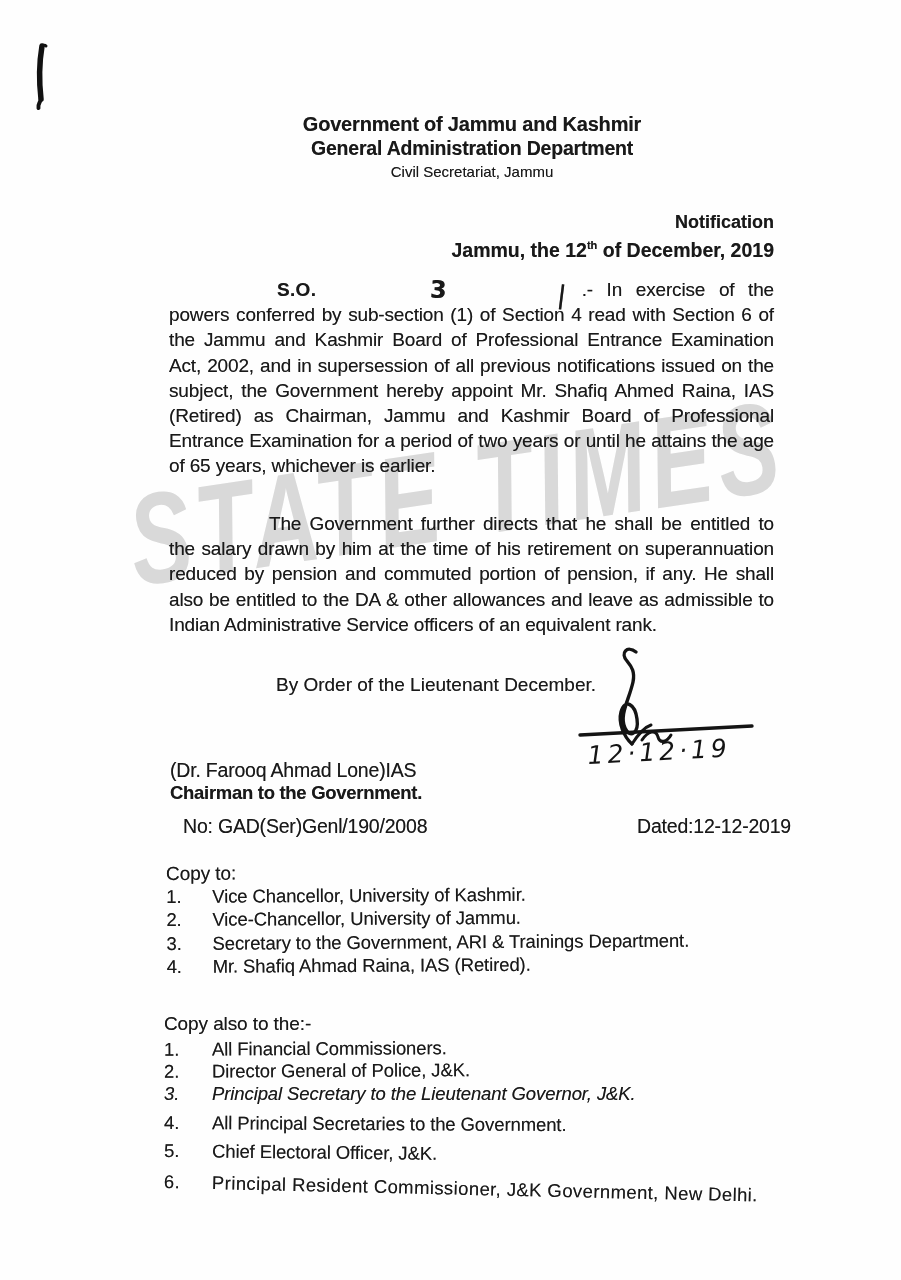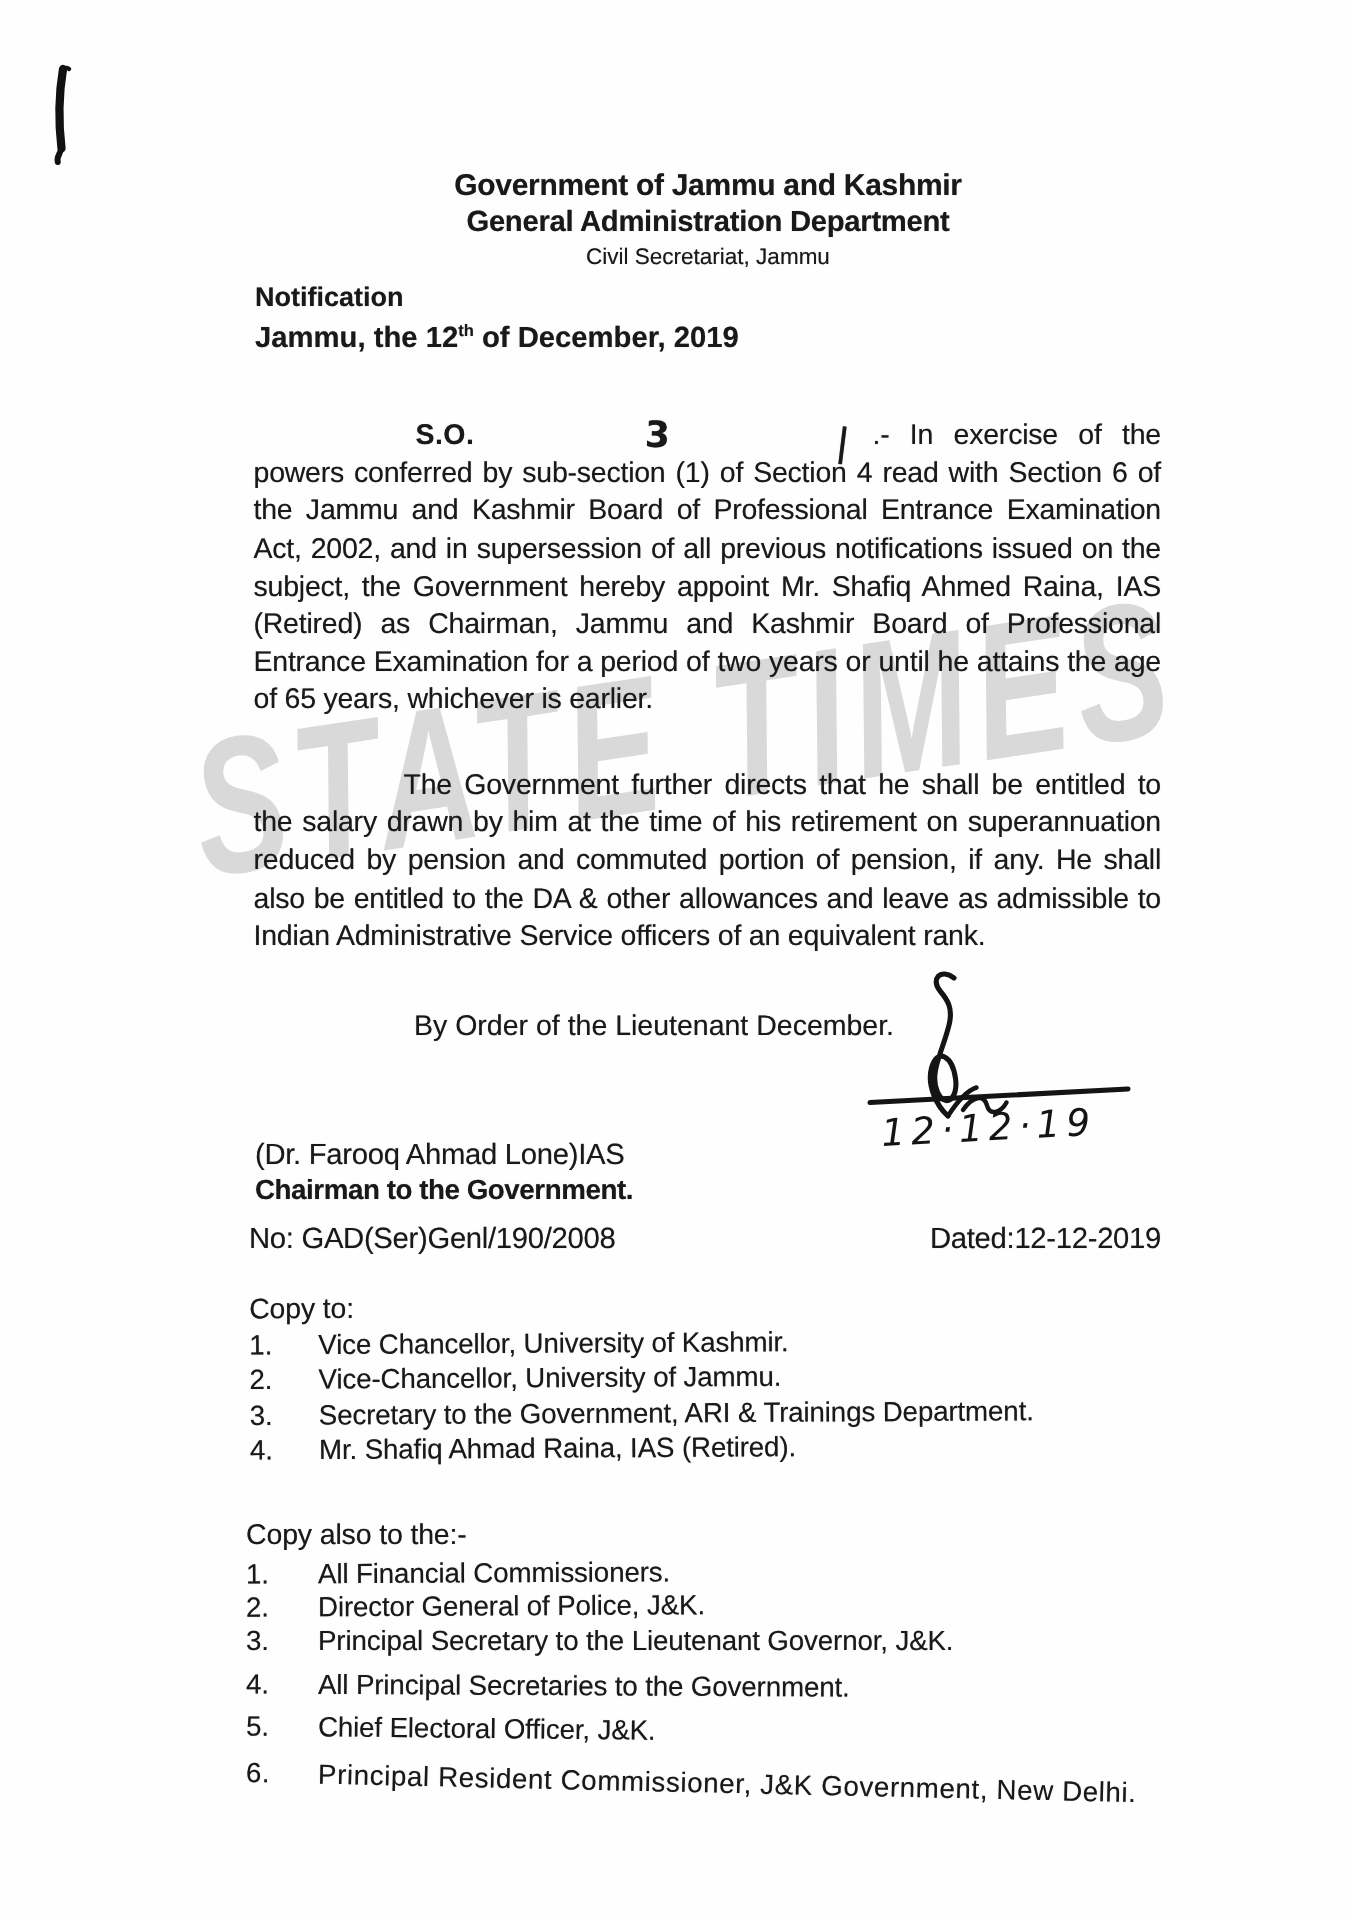--- a/index.html
+++ b/index.html
@@ -24,21 +24,21 @@
 
   
   .pen-mark{ position:absolute; left:34px; top:42px; }
 
   
   .doc-header{ position:absolute; left:170px; top:112px; width:604px; text-align:center; }
   .doc-header .h1{ font-size:20px; font-weight:bold; line-height:24px; letter-spacing:-0.2px;text-align:center; }
   .doc-header .h2{ font-size:19.5px; font-weight:bold; line-height:24px; letter-spacing:-0.2px; }
   .doc-header .h3{ font-size:15px; line-height:23px; }
 
-  .title-block{ position:absolute; left:170px; top:187px; width:604px; text-align:left; }
+  .title-block{ position:absolute; left:170px; top:211px; width:604px; text-align:right; }
   .title-block .t1{ font-size:18px; font-weight:bold; line-height:22px; }
   .title-block .t2{ font-size:19.5px; font-weight:bold; line-height:25px; }
   .title-block sup{ font-size:11px; font-weight:bold; }
 
   
   .para{
     position:absolute; left:169px; width:605px; margin:0;
     font-size:19px; line-height:25.2px; letter-spacing:-0.15px;
     text-align:justify;
   }
@@ -52,38 +52,38 @@
   .para1-text{ margin-left:16px; }
 
   .by-order{ position:absolute; left:276px; top:674px; font-size:19px; }
 
   .signature{ position:absolute; left:566px; top:640px; }
 
   .signatory{ position:absolute; left:170px; top:759px; width:604px; text-align:left; }
   .signatory .sig-name{ font-size:19.5px; line-height:22px; letter-spacing:-0.2px; }
   .signatory .sig-desig{ font-size:18.5px; font-weight:bold; line-height:23px; letter-spacing:-0.3px; }
 
-  .ref-line{ position:absolute; left:166px; top:815px; width:608px;
+  .ref-line{ position:absolute; left:183px; top:815px; width:608px;
              display:flex; justify-content:space-between; font-size:19.5px; letter-spacing:-0.2px; }
 
   
   .list-heading{ font-size:19px; letter-spacing:-0.1px; }
   .list-row{ position:absolute; white-space:nowrap; font-size:18.5px; letter-spacing:-0.1px; }
   .list-row .num{ display:inline-block; }
   .copy-to{ position:absolute; left:166px; top:863px; width:640px; height:120px;
             transform:rotate(-0.35deg); transform-origin:left top; }
   .copy-to .num{ width:46px; }
   .copy-to .r1{ top:23px; } .copy-to .r2{ top:46px; }
   .copy-to .r3{ top:70px; } .copy-to .r4{ top:93px; }
 
   .copy-also{ position:absolute; left:164px; top:1013px; width:660px; height:200px; }
   .copy-also .num{ width:48px; }
   .copy-also .r1{ top:25px; transform:rotate(-0.3deg); }
   .copy-also .r2{ top:47px; transform:rotate(-0.3deg); }
-  .copy-also .r3{ top:70px; }
+  .copy-also .r3{ top:70px;font-style:italic; }
   .copy-also .r4{ top:99px; transform:rotate(0.3deg); transform-origin:left center; }
   .copy-also .r5{ top:127px; transform:rotate(0.6deg); transform-origin:left center; }
   .copy-also .r6{ top:158px; transform:rotate(1.3deg); transform-origin:left center; letter-spacing:.4px; }
 </style>
 </head>
 <body>
 
 <div class="page">
 
   <div class="watermark">STATE TIMES</div>

